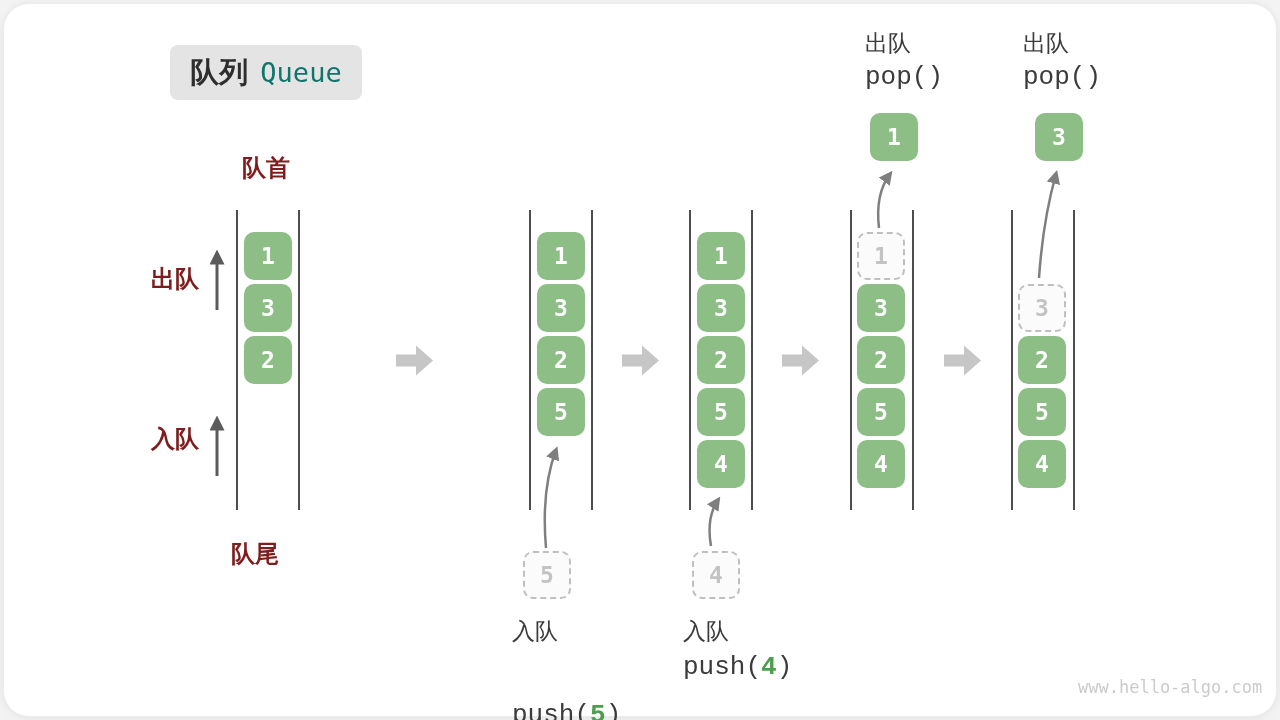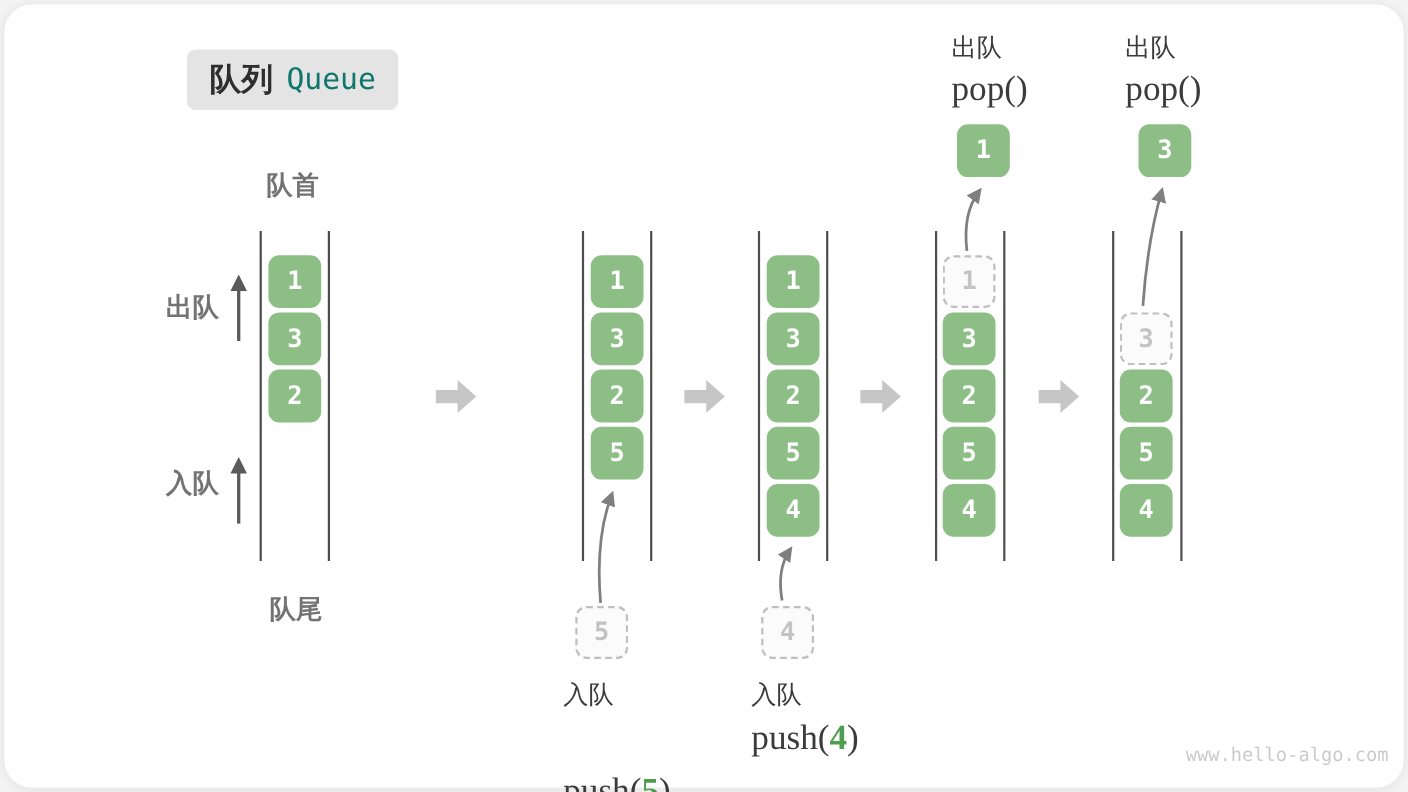--- a/index.html
+++ b/index.html
@@ -5,23 +5,23 @@
   html,body{margin:0;padding:0;background:#f3f3f3;font-family:"DejaVu Sans",sans-serif;}
   #canvas{position:relative;width:1280px;height:720px;overflow:hidden;}
   .card{position:absolute;left:3px;top:3px;right:3px;bottom:3px;background:#ffffff;
         border-radius:26px;border:1px solid #ececec;box-shadow:0 1px 8px rgba(0,0,0,.07);}
   
   .title-box{position:absolute;left:170px;top:45px;width:192px;height:55px;background:#e4e4e4;
              border-radius:8px;display:flex;align-items:center;justify-content:center;gap:12px;}
   .title-zh{font-size:29px;font-weight:700;color:#2e2e2e;}
   .title-en{font-size:27px;color:#0f766e;font-family:"DejaVu Sans Mono",monospace;}
   
-  .zh-label{position:absolute;font-size:24px;font-weight:700;color:#737373;white-space:nowrap;}
+  .zh-label{position:absolute;font-size:24px;font-weight:700;color:#7f1d1d;white-space:nowrap;}
   .op-zh{position:absolute;font-size:23px;font-weight:500;color:#3b3b3b;white-space:nowrap;}
-  .op-code{position:absolute;font-size:32px;color:#3b3b3b;font-family:Liberation Serif, serif;white-space:nowrap;}
+  .op-code{position:absolute;font-size:26px;color:#3b3b3b;font-family:Liberation Mono, monospace;white-space:nowrap;}
   .op-code .arg{color:#4f9e4f;font-weight:700;}
   
   .vline{position:absolute;top:210px;width:2px;height:300px;background:#4d4d4d;}
   
   .cell{position:absolute;width:48px;height:48px;border-radius:10px;background:#8cbe85;
         color:#fff;font-size:23px;font-weight:700;font-family:"DejaVu Sans Mono",monospace;
         display:flex;align-items:center;justify-content:center;box-sizing:border-box;z-index:4;}
   .cell.dashed{background:#fbfbfb;border:2px dashed #bfbfbf;color:#c3c3c3;}
   .block-arrow{position:absolute;z-index:2;}
   .overlay{position:absolute;left:0;top:0;width:1280px;height:720px;pointer-events:none;z-index:5;}
@@ -33,21 +33,21 @@
 
 <div id="canvas">
   <div class="card"></div>
 
   <div class="title-box">
     <span class="title-zh">队列</span>
     <span class="title-en">Queue</span>
   </div>
 
   <div class="zh-label" style="left:242px;top:152px;">队首</div>
-  <div class="zh-label" style="left:245px;top:538px;">队尾</div>
+  <div class="zh-label" style="left:231px;top:538px;">队尾</div>
   <div class="zh-label" style="left:151px;top:263px;">出队</div>
   <div class="zh-label" style="left:151px;top:423px;">入队</div>
 
   <div class="vline" style="left:236px;"></div>
   <div class="vline" style="left:298px;"></div>
   <div class="vline" style="left:529px;"></div>
   <div class="vline" style="left:591px;"></div>
   <div class="vline" style="left:689px;"></div>
   <div class="vline" style="left:751px;"></div>
   <div class="vline" style="left:850px;"></div>

